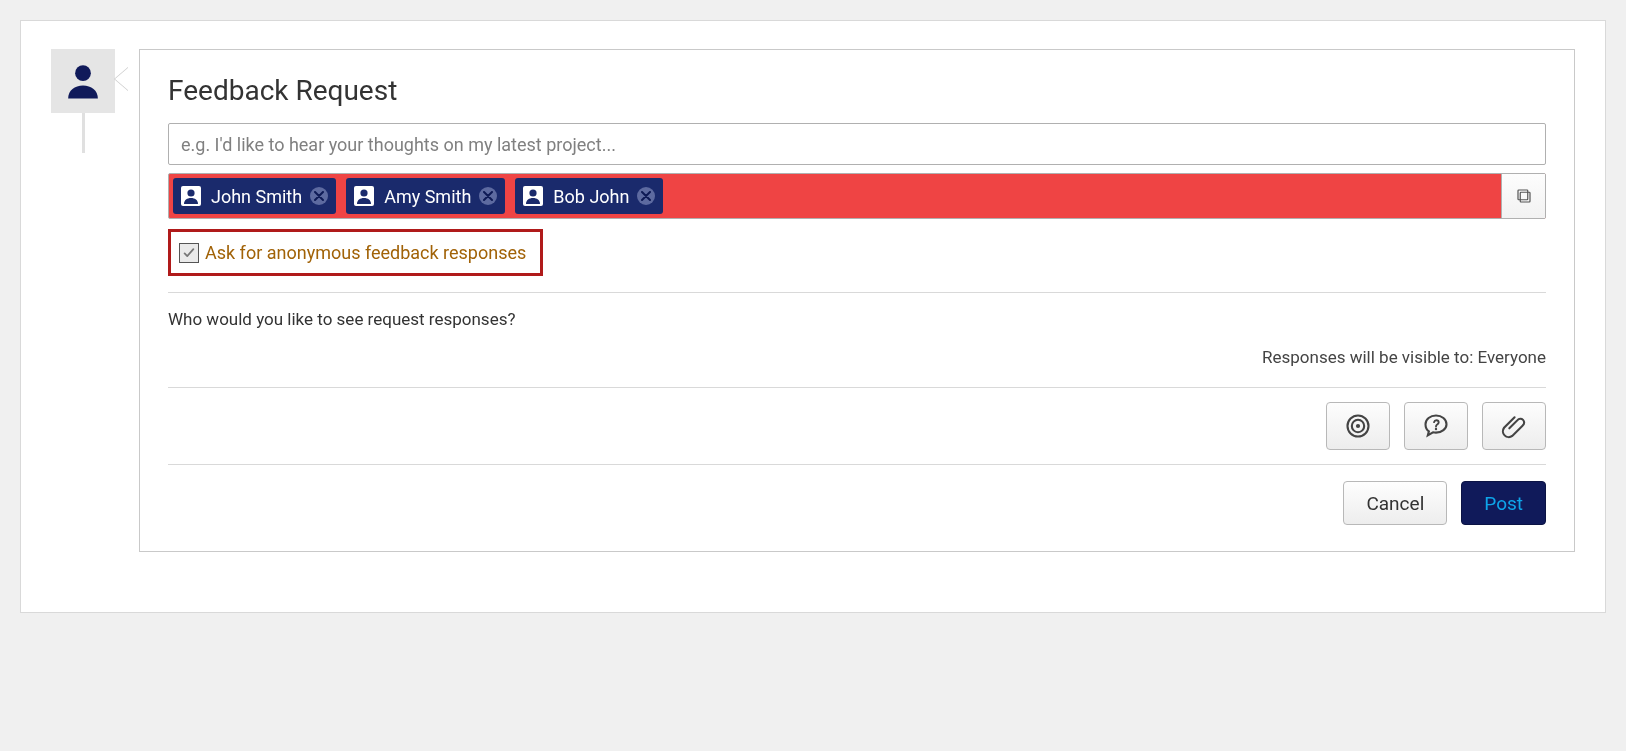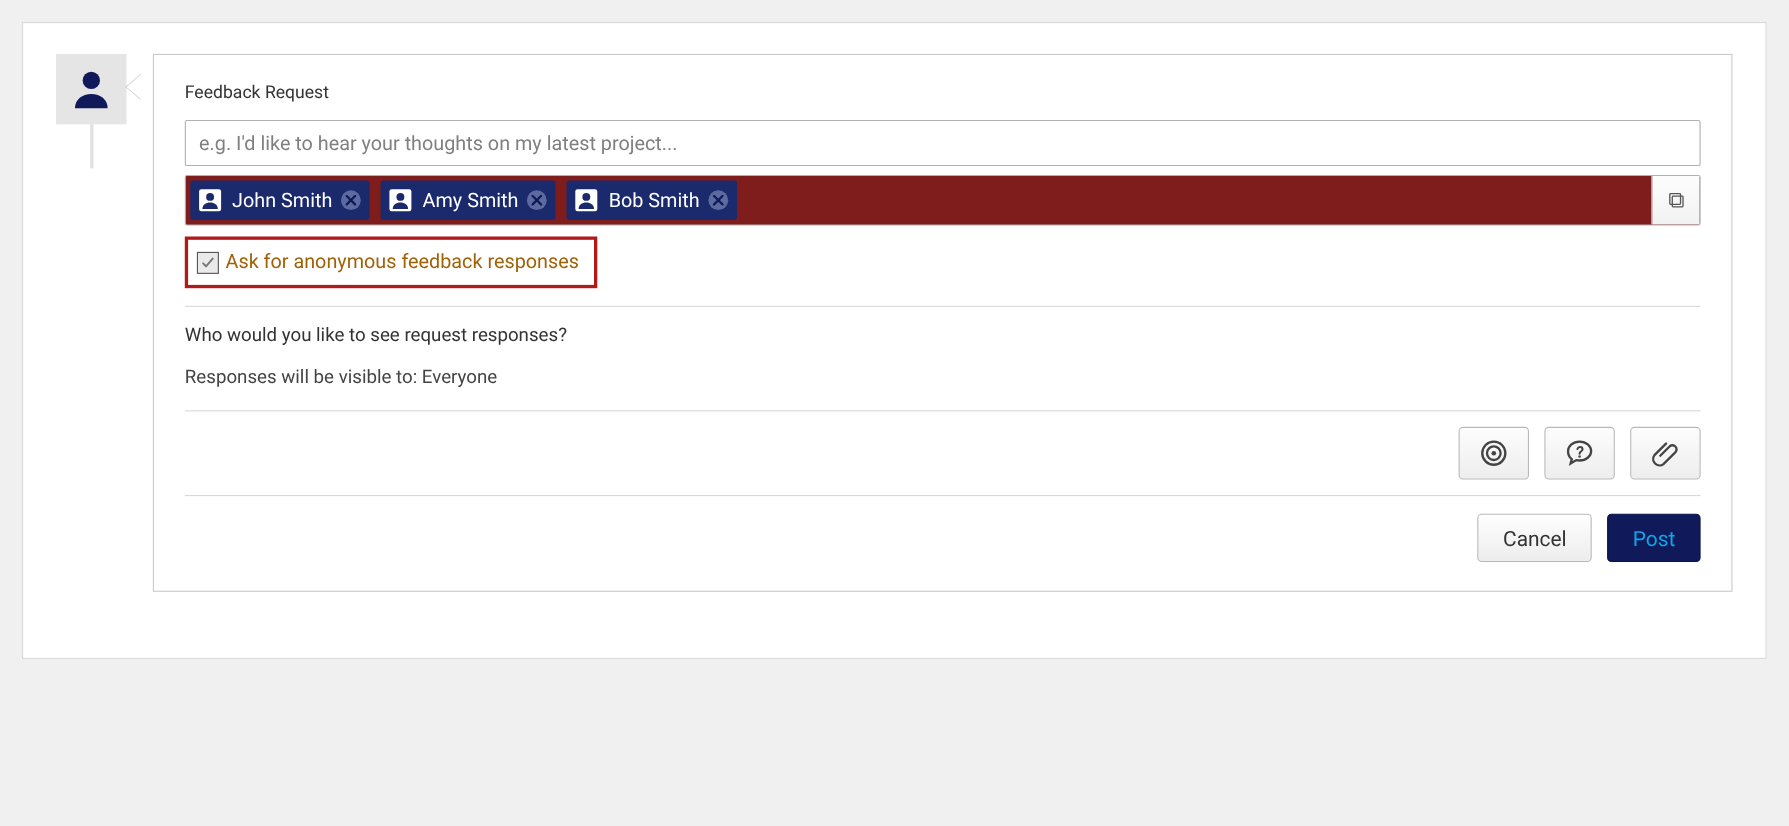--- a/index.html
+++ b/index.html
@@ -57,21 +57,21 @@
   }
   .form-panel {
     flex: 1;
     margin-left: 22px;
     border: 1px solid #c9c9c9;
     background: #fff;
     padding: 24px 28px 26px 28px;
     position: relative;
   }
   .form-title {
-    font-size: 16px;
+    font-size: 28px;
     font-weight: 400;
     color: #333;
     margin-bottom: 16px;
   }
   .msg-input {
     width: 100%;
     height: 42px;
     border: 1px solid #b0b0b0;
     border-radius: 2px;
     padding: 0 12px;
@@ -79,21 +79,21 @@
     color: #404040;
     outline: none;
     font-family: inherit;
   }
   .msg-input::placeholder { color: #808080; }
   .people-row {
     display: flex;
     margin-top: 8px;
     border: 1px solid #b0b0b0;
     border-radius: 2px;
-    background: #7f1d1d;
+    background: #ef4444;
     align-items: center;
   }
   .chips-wrap {
     flex: 1;
     display: flex;
     gap: 10px;
     padding: 4px 4px;
     flex-wrap: wrap;
   }
   .chip {
@@ -158,21 +158,21 @@
     gap: 14px;
     border: 1px solid #b0b0b0;
     border-radius: 3px;
     background: linear-gradient(#fefefe,#ededed);
     height: 42px;
     padding: 0 14px 0 18px;
     font-size: 19px;
     cursor:pointer;
   }
   .vis-select .caret { width:0;height:0;border-left:7px solid transparent;border-right:7px solid transparent;border-top:9px solid #333;}
-  .vis-note { margin-top: 18px; font-size: 17px; color:#444; }
+  .vis-note { margin-top: 18px; font-size: 17px; color:#444;text-align:right; }
   .icon-btn-row {
     margin-top: 20px;
     border-top: 1px solid #d9d9d9;
     padding-top: 14px;
     display:flex; justify-content:flex-end; gap: 14px;
   }
   .icon-btn {
     width: 64px; height: 48px;
     border: 1px solid #b8b8b8;
     border-radius: 4px;
@@ -264,21 +264,21 @@
               </span>
             </span>
             <span class="chip">
               <span class="chip-icon">
                 <svg viewBox="0 0 24 24">
                     <rect x="2" y="2" width="20" height="20" rx="2" fill="#fff"></rect>
                     <circle cx="12" cy="9" r="3.6" fill="#1a2a6c"></circle>
                     <path d="M5 20c0-4 3.1-6 7-6s7 2 7 6" fill="#1a2a6c"></path>
                   </svg>
               </span>
-              <span>Bob Smith</span>
+              <span>Bob John</span>
               <span class="chip-remove">
                 <svg viewBox="0 0 10 10">
                     <path d="M1 1l8 8M9 1l-8 8" stroke="#0e1a55" stroke-width="2" stroke-linecap="round"></path>
                   </svg>
               </span>
             </span>
           </div>
           <div class="people-picker-btn">
             <svg viewBox="0 0 24 24">
                 <rect x="7" y="7" width="13" height="13" rx="1" fill="none" stroke="currentColor" stroke-width="1.6"></rect>

